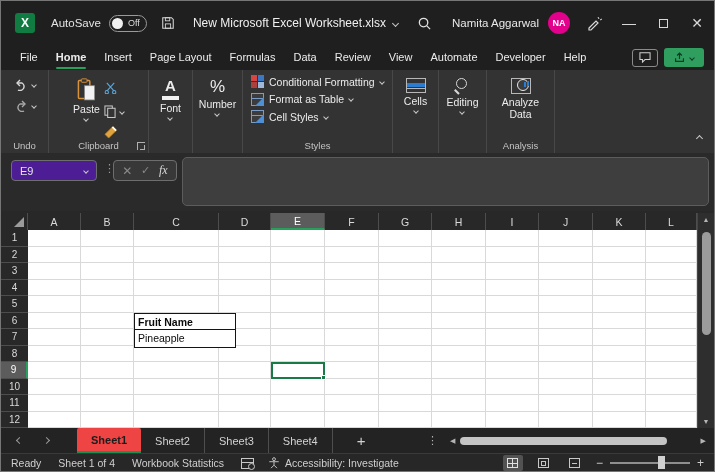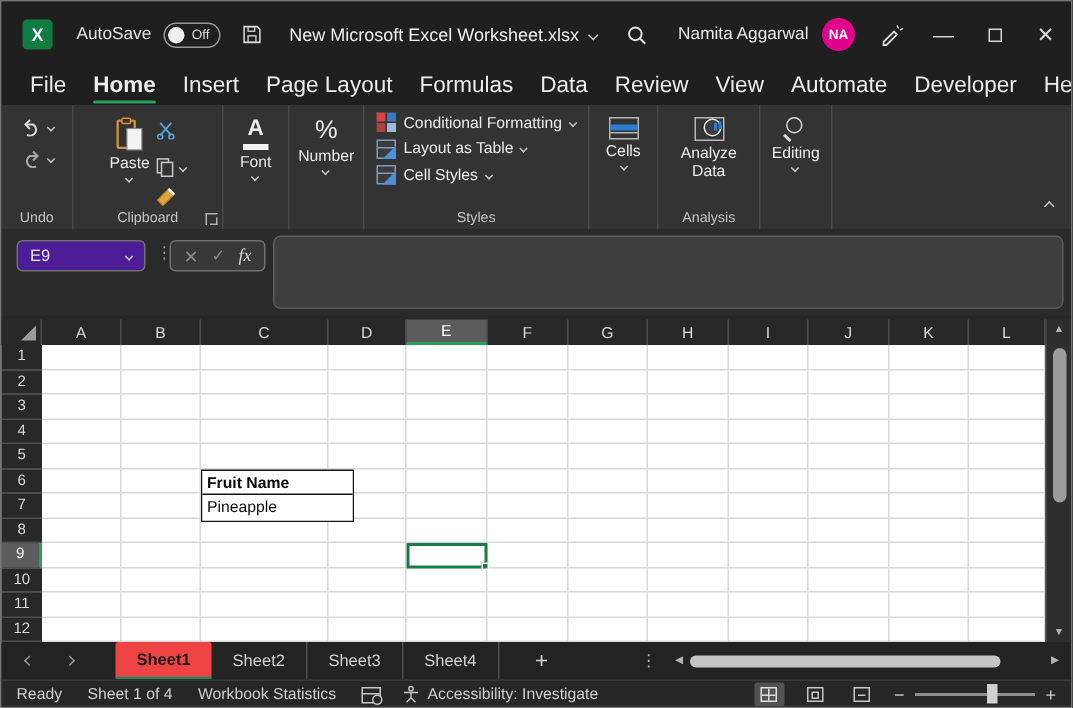--- a/index.html
+++ b/index.html
@@ -18,21 +18,21 @@
   .doc-title { display:flex; align-items:center; gap:7px; margin-left:18px; font-size:12px; color:#f0f0f0; cursor:pointer; }
   .tb-spacer { flex:1; }
   .username { font-size:11.5px; color:#e8e8e8; margin-left:20px; }
   .avatar { width:22px; height:22px; border-radius:50%; background:#e3008c; color:#fff; font-size:9px; font-weight:bold; display:flex; align-items:center; justify-content:center; margin-left:9px; }
   .win-btn { width:34px; height:44px; display:flex; align-items:center; justify-content:center; color:#d8d8d8; font-size:14px; cursor:pointer; }
   .max-glyph { width:9px; height:9px; border:1px solid #d8d8d8; }
 
   
   .menubar { position:absolute; top:44px; left:0; right:0; height:25px; display:flex; align-items:center; background:#1f1f1f; padding-left:10px; }
   #menu-tabs { display:flex; height:100%; }
-  .mtab { position:relative; padding:0 9px; line-height:24px; font-size:15px; color:#ececec; cursor:pointer; white-space:nowrap; }
+  .mtab { position:relative; padding:0 9px; line-height:24px; font-size:11px; color:#ececec; cursor:pointer; white-space:nowrap; }
   .mtab.active { font-weight:bold; }
   .mtab.active::after { content:""; position:absolute; left:9px; right:9px; bottom:1px; height:2px; background:#28a05d; border-radius:1px; }
   .menubar-right { margin-left:auto; display:flex; align-items:center; gap:6px; padding-right:10px; }
   .comment-btn { width:26px; height:18px; border:1px solid #8a8a8a; border-radius:3px; display:flex; align-items:center; justify-content:center; cursor:pointer; }
   .share-btn { width:40px; height:19px; background:#2f9e5f; border-radius:3px; display:flex; align-items:center; justify-content:center; gap:5px; cursor:pointer; }
 
   
   .ribbon { position:absolute; top:69px; left:0; right:0; height:83px; background:#333333; display:flex; }
   .rgroup { position:relative; height:100%; border-right:1px solid #484848; padding:6px 4px 16px; display:flex; justify-content:center; gap:4px; }
   .glabel { position:absolute; bottom:2px; left:0; right:0; text-align:center; font-size:9.5px; color:#c4c4c4; }
@@ -307,54 +307,54 @@
               <b></b>
               <b></b>
               <b></b>
               <b></b>
             </span>
           <span>Conditional Formatting</span>
           <span class="chev tiny"></span>
         </div>
         <div class="srow">
           <span class="grid-pen"></span>
-          <span>Layout as Table</span>
+          <span>Format as Table</span>
           <span class="chev tiny"></span>
         </div>
         <div class="srow">
           <span class="grid-pen"></span>
           <span>Cell Styles</span>
           <span class="chev tiny"></span>
         </div>
       </div>
       <div class="glabel">Styles</div>
     </div>
 
     <div class="rgroup g-cells">
       <div class="bigbtn">
         <span class="cells-icon"></span>
         <span>Cells</span>
         <span class="chev tiny"></span>
       </div>
     </div>
 
-    <div class="rgroup g-analysis">
-      <div class="bigbtn">
-        <span class="analyze-icon"></span>
-        <span class="two-line">Analyze Data</span>
-      </div>
-      <div class="glabel">Analysis</div>
-    </div>
-
     <div class="rgroup g-edit">
       <div class="bigbtn">
         <span class="mag"></span>
         <span>Editing</span>
         <span class="chev tiny"></span>
       </div>
+    </div>
+
+    <div class="rgroup g-analysis">
+      <div class="bigbtn">
+        <span class="analyze-icon"></span>
+        <span class="two-line">Analyze Data</span>
+      </div>
+      <div class="glabel">Analysis</div>
     </div>
 
     <span class="ribbon-collapse"><span class="chev up"></span></span>
   </div>
 
   <div class="formulabar">
     <div class="namebox">
       <span>E9</span>
       <span class="chev tiny"></span>
     </div>

